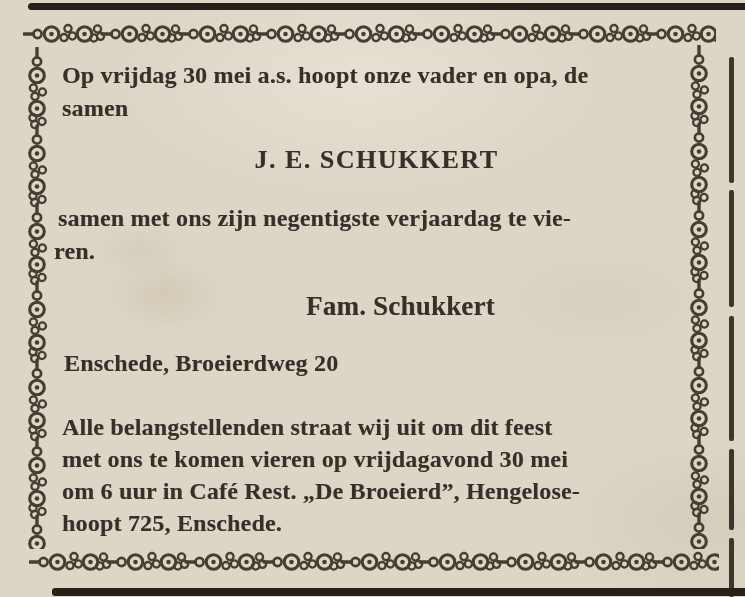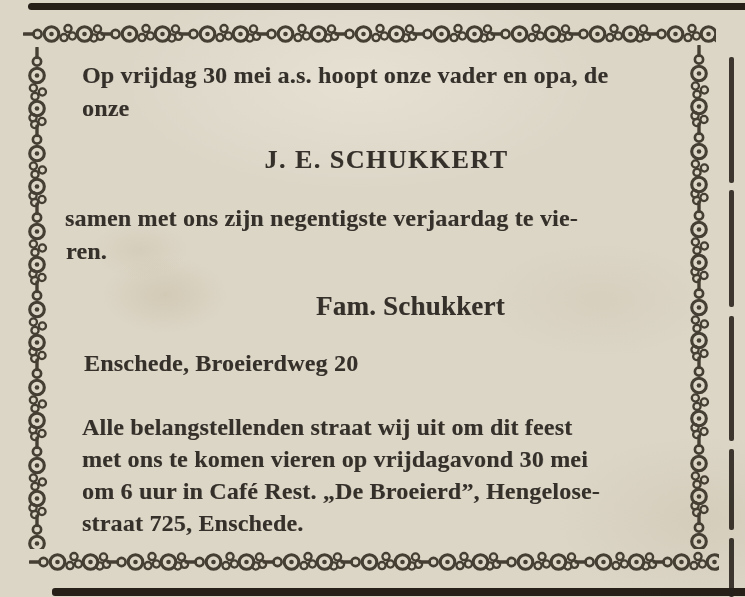--- a/index.html
+++ b/index.html
@@ -29,21 +29,20 @@
   .orn-chain{position:absolute;color:var(--ornament);display:block;}
   .t{
     position:absolute;
     color:var(--ink);
     font-weight:bold;
     font-size:24px;
     line-height:1;
     white-space:nowrap;
     letter-spacing:0.2px;
     text-shadow:0.4px 0.4px 0 rgba(53,48,42,0.35);
-    margin-left:20px;
   }
   .t.center{left:0;right:0;text-align:center;}
   .t.name{font-size:26px;letter-spacing:1.5px;}
   .t.sig{font-size:27px;transform:translateX(28px);}
   .hidden-defs{position:absolute;width:0;height:0;overflow:hidden;}
 </style>
 </head>
 <body>
 
 <svg class="hidden-defs" aria-hidden="true">
@@ -111,30 +110,30 @@
       <use href="#orn-unit" xlink:href="#orn-unit" transform="translate(26 78) rotate(90)"></use>
       <use href="#orn-unit" xlink:href="#orn-unit" transform="translate(26 156) rotate(90)"></use>
       <use href="#orn-unit" xlink:href="#orn-unit" transform="translate(26 234) rotate(90)"></use>
       <use href="#orn-unit" xlink:href="#orn-unit" transform="translate(26 312) rotate(90)"></use>
       <use href="#orn-unit" xlink:href="#orn-unit" transform="translate(26 390) rotate(90)"></use>
       <use href="#orn-unit" xlink:href="#orn-unit" transform="translate(26 468) rotate(90)"></use>
     </svg>
 
   <div>
     <div class="t" style="left:62px;top:63px;">Op vrijdag 30 mei a.s. hoopt onze vader en opa, de</div>
-    <div class="t" style="left:62px;top:96px;">onze</div>
+    <div class="t" style="left:62px;top:96px;">samen</div>
 
     <div class="t center name" style="top:147px;padding-left:8px;">J. E. SCHUKKERT</div>
 
-    <div class="t" style="left:45px;top:206px;">samen met ons zijn negentigste verjaardag te vie-</div>
-    <div class="t" style="left:46px;top:239px;">ren.</div>
+    <div class="t" style="left:58px;top:206px;">samen met ons zijn negentigste verjaardag te vie-</div>
+    <div class="t" style="left:54px;top:239px;">ren.</div>
 
     <div class="t center sig" style="top:293px;">Fam. Schukkert</div>
 
     <div class="t" style="left:64px;top:351px;">Enschede, Broeierdweg 20</div>
 
     <div class="t" style="left:62px;top:415px;">Alle belangstellenden straat wij uit om dit feest</div>
     <div class="t" style="left:62px;top:447px;font-family:Liberation Serif, serif;">met ons te komen vieren op vrijdagavond 30 mei</div>
     <div class="t" style="left:62px;top:479px;">om 6 uur in Café Rest. „De Broeierd”, Hengelose-</div>
-    <div class="t" style="left:62px;top:511px;">straat 725, Enschede.</div>
+    <div class="t" style="left:62px;top:511px;">hoopt 725, Enschede.</div>
   </div>
 
 </div>
 
 </body></html>

